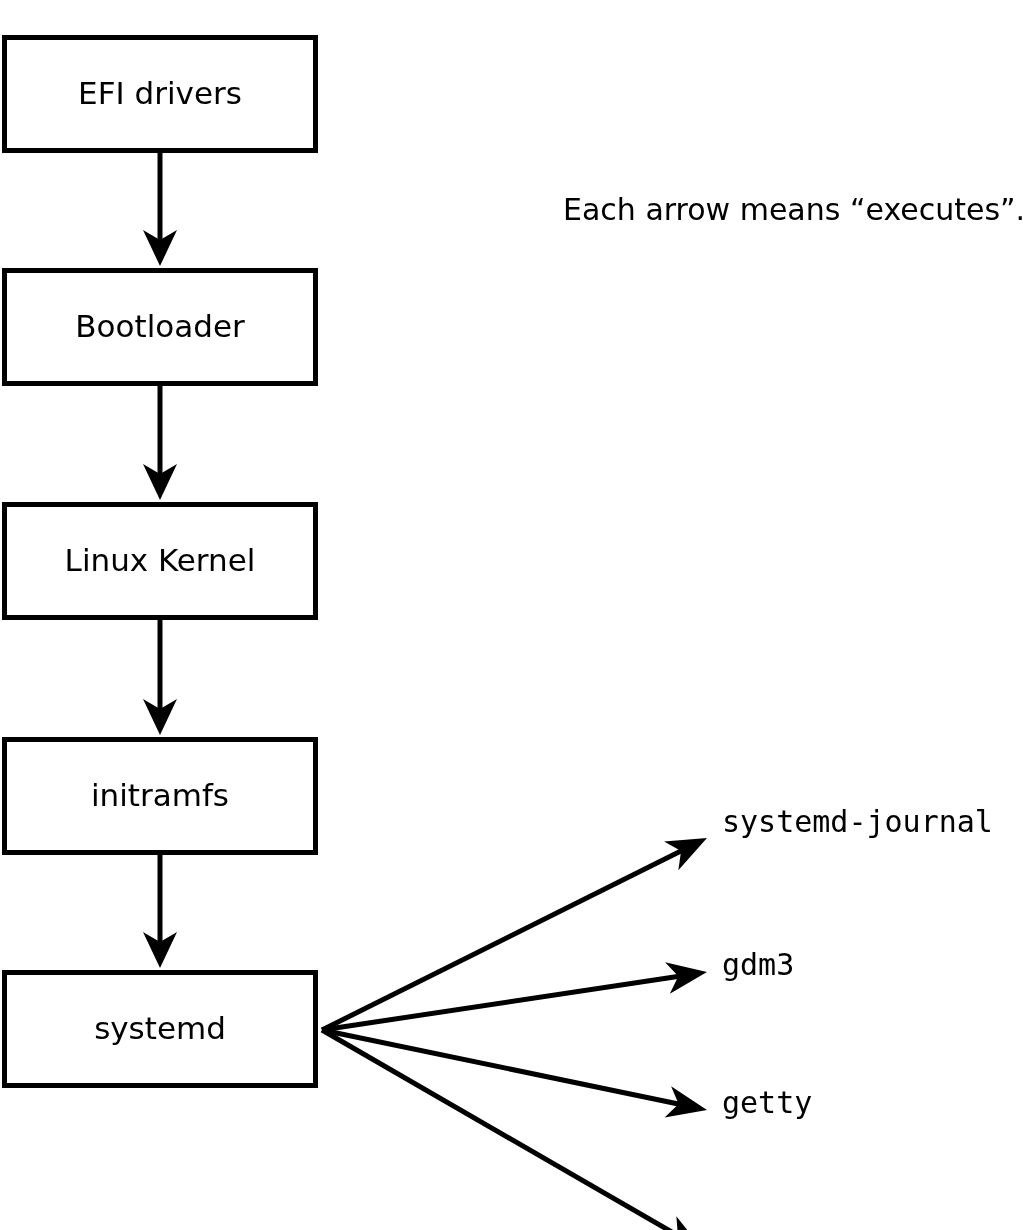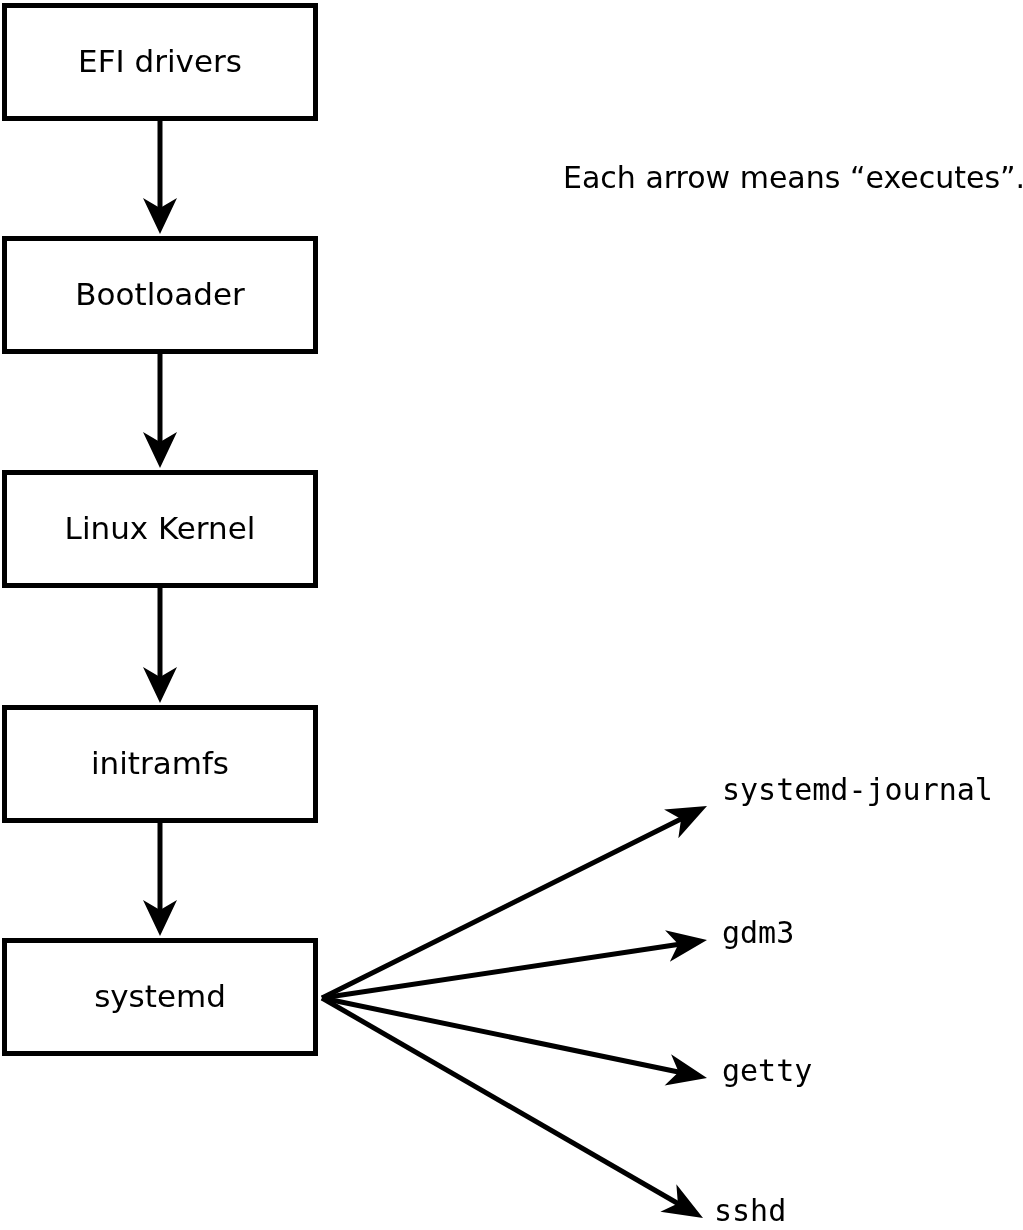--- a/index.html
+++ b/index.html
@@ -10,20 +10,21 @@
   body {
     width: 1023px;
     height: 1230px;
     overflow: hidden;
     font-family: "DejaVu Sans", sans-serif;
   }
   #diagram-root {
     position: relative;
     width: 1023px;
     height: 1086px;
+    margin-top: 32px;
   }
   svg#boot-diagram {
     display: block;
     width: 1023px;
     height: 1230px;
   }
   .node-box {
     fill: #ffffff;
     stroke: #000000;
     stroke-width: 5;

